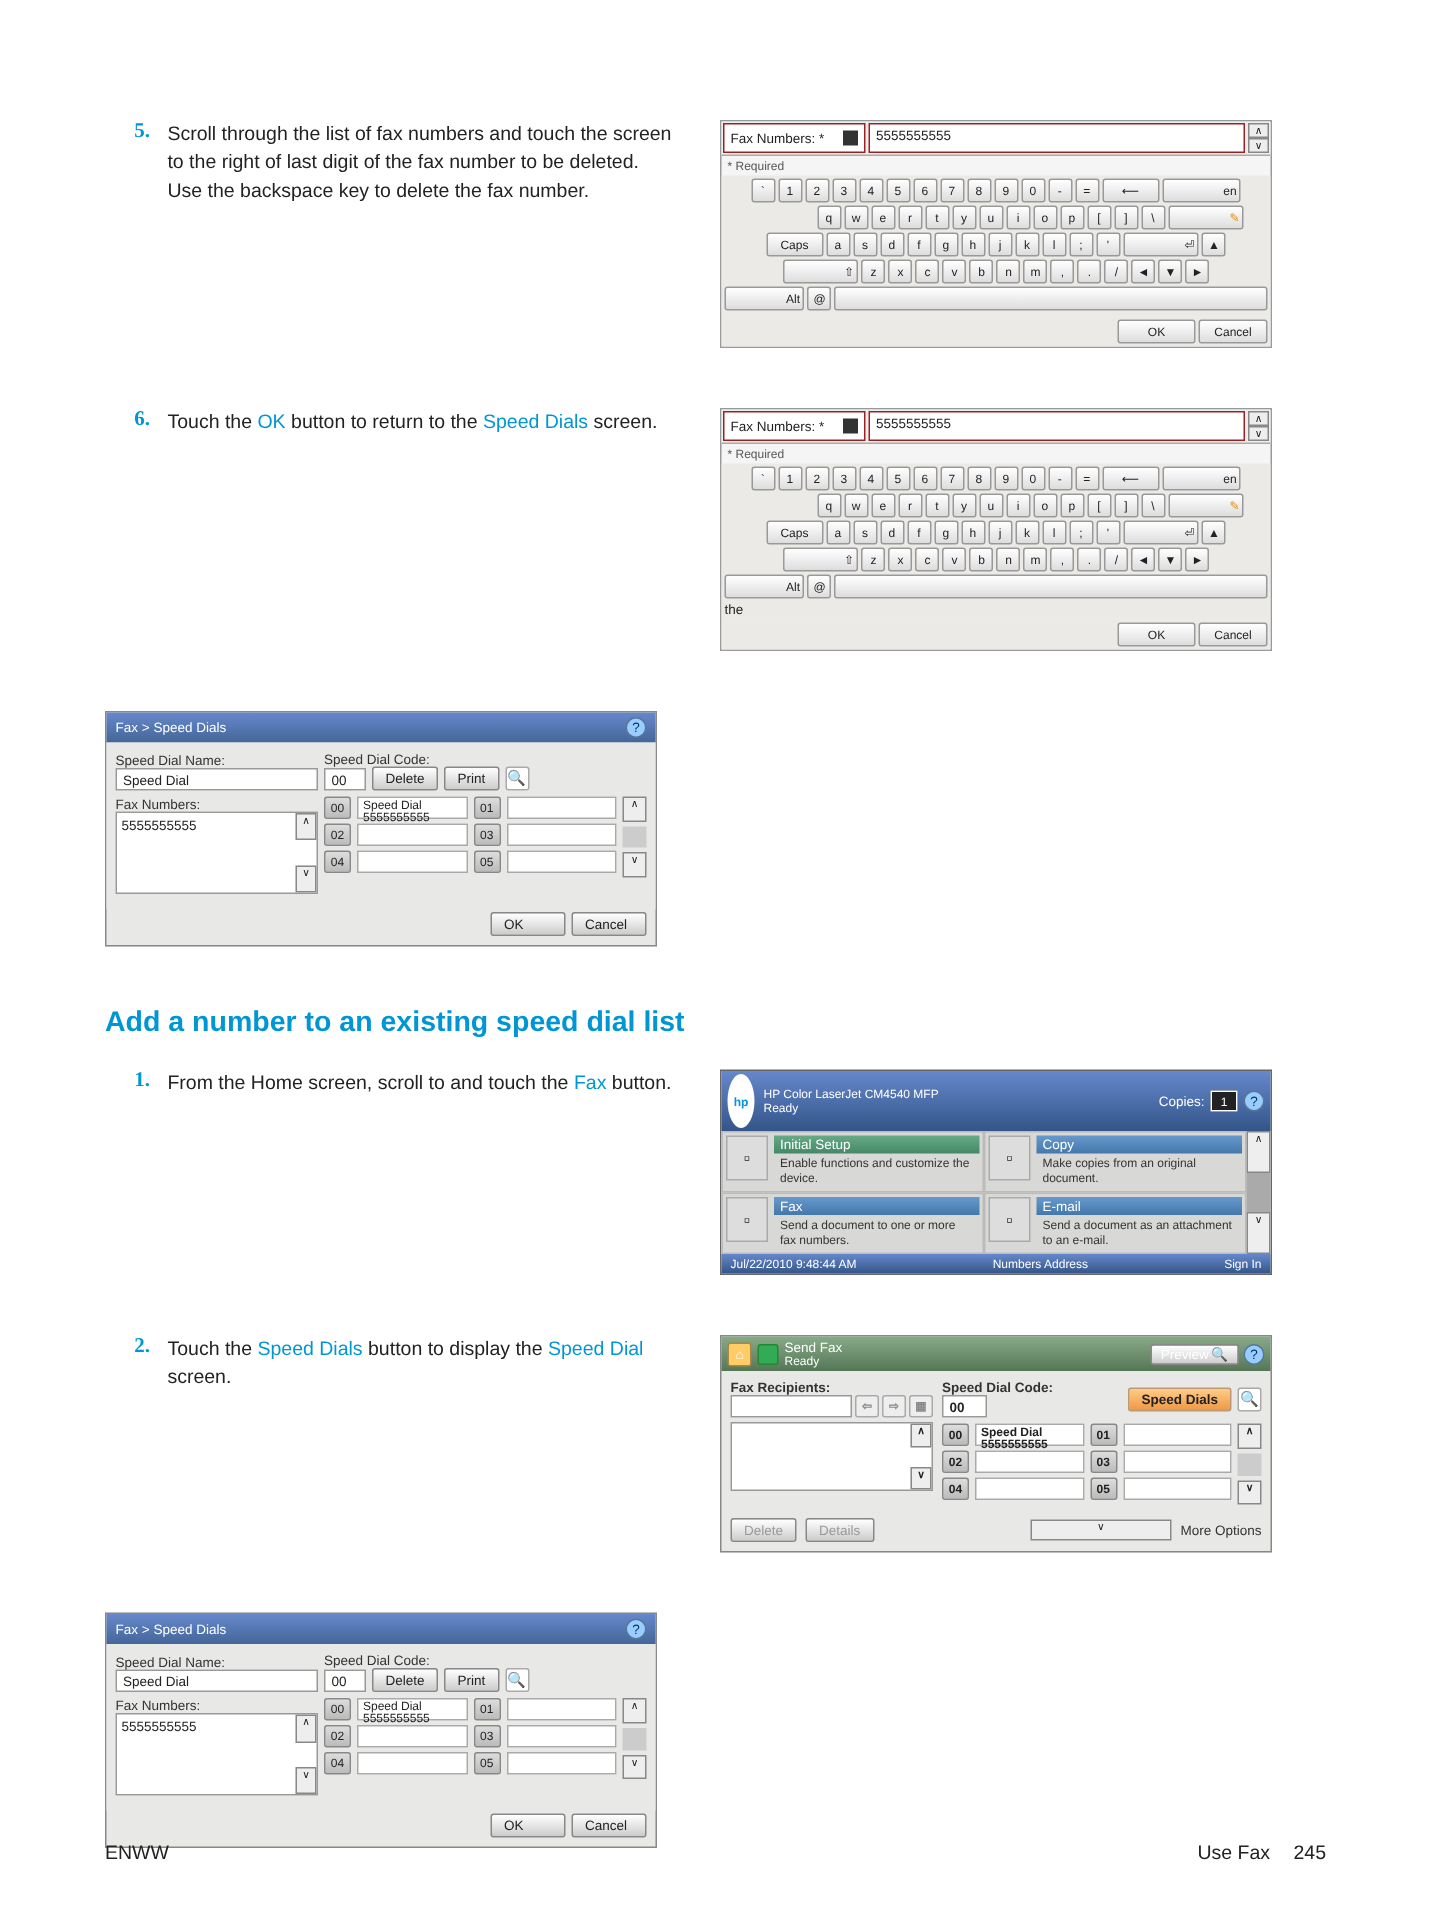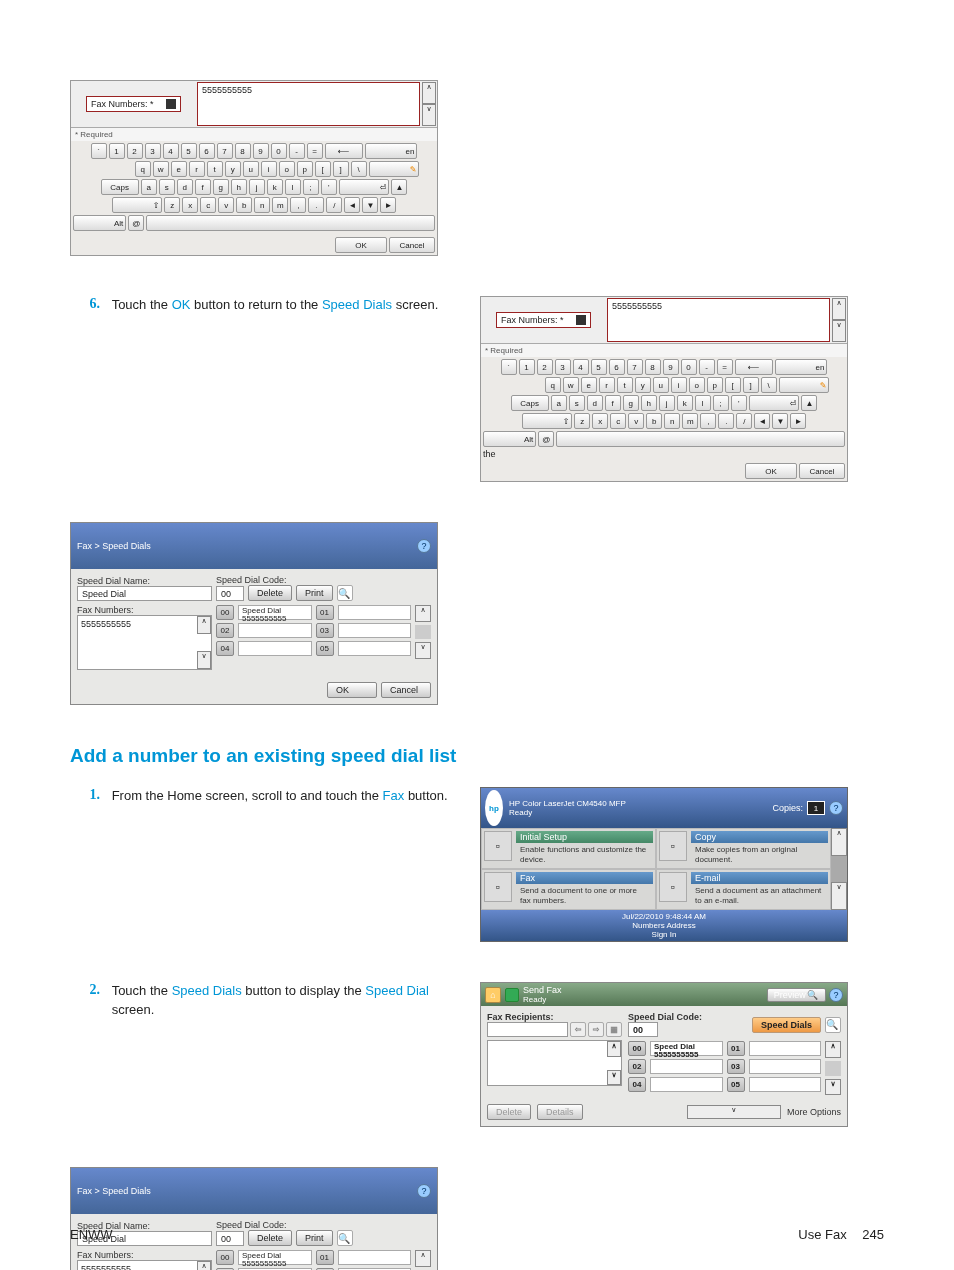--- a/index.html
+++ b/index.html
@@ -51,21 +51,21 @@
   .kbd-top {
     display: flex;
     border-bottom: 1px solid #aaa;
     background: #eee;
   }
   .kbd-label-box {
     flex: 0 0 95px;
     padding: 2px 4px;
     border: 1px solid #922;
     background: #fff;
-    margin: 15px;
+    margin: 1px;
     display: flex;
     align-items: center;
     justify-content: space-between;
   }
   .kbd-dd { width: 10px; height: 10px; background: #333; display: inline-block; }
   .kbd-value {
     flex: 1;
     padding: 2px 4px;
     background: #fff;
     border: 1px solid #922;
@@ -88,21 +88,21 @@
   .key-ok { min-width:52px; }
   .key-cancel { min-width:46px; }
   .kbd-bottom { display:flex; gap:2px; padding:2px; justify-content:flex-end; background:#eceae7;}
   
   .sd-panel {
     width: 368px;
     border:1px solid #888;
     font-size:9px;
     background:#e8e8e6;
   }
-  .sd-title { background: linear-gradient(#6688cc,#446699); color:#fff; padding:16px 6px; display:flex; justify-content:space-between; align-items:center;gap:28px; }
+  .sd-title { background: linear-gradient(#6688cc,#446699); color:#fff; padding:3px 6px; display:flex; justify-content:space-between; align-items:center;gap:28px; }
   .help-icon { width:14px;height:14px;border-radius:50%;background:#9cf;border:1px solid #579;display:flex;align-items:center;justify-content:center;font-size:9px;color:#036; }
   .sd-body { padding:6px; background:#e8e8e6; }
   .sd-row { display:flex; gap:4px; margin-bottom:4px; align-items:center; }
   .sd-lbl { font-size:9px; color:#333; }
   .sd-input { background:#fff; border:1px solid #999; padding:2px 4px; height:15px; font-size:9px; }
   .sd-btn { background:linear-gradient(#fff,#ccc); border:1px solid #888; border-radius:2px; padding:2px 8px; font-size:9px; }
   .sd-btn-orange { background:linear-gradient(#ffcc88,#ee9944); border:1px solid #b97; }
   .sd-grid { display:flex; gap:4px; }
   .sd-col { flex:1; }
   .sd-slot { display:flex; gap:4px; margin-bottom:3px; align-items:center; }
@@ -121,21 +121,21 @@
   .copies-box { width:18px;height:14px;background:#222;color:#fff;display:flex;align-items:center;justify-content:center;font-size:8px;border:1px solid #fff; }
   .home-grid { display:flex; flex-wrap:wrap; background:#d8d8d6; }
   .home-tile { width:50%; display:flex; padding:2px; border:1px solid #bbb; box-sizing:border-box; }
   .tile-icon { width:28px; height:30px; background:#ddd; border:1px solid #aaa; margin-right:4px; display:flex;align-items:center;justify-content:center;font-size:12px; }
   .tile-body { flex:1; }
   .tile-title { background:linear-gradient(#6a8,#486); color:#fff; padding:1px 4px; font-size:9px; }
   .tile-title-blue { background:linear-gradient(#69c,#47a); }
   .tile-desc { font-size:8px; color:#333; padding:2px 4px; line-height:1.2; }
   .home-scroll { width:16px; display:flex; flex-direction:column; background:#ccc; }
   .home-grid-wrap { display:flex; }
-  .home-ftr { background:linear-gradient(#6688cc,#335588); color:#fff; padding:2px 6px; display:flex; align-items:center; font-size:8px;flex-direction:column; }
+  .home-ftr { background:linear-gradient(#6688cc,#335588); color:#fff; padding:2px 6px; display:flex; align-items:center; font-size:8px; }
   .home-ftr .net { margin:0 auto; }
   
   .sf-panel { width:368px; border:1px solid #888; font-size:9px; background:#e8e8e6; }
   .sf-hdr { background:linear-gradient(#8a8,#575);color:#fff;padding:2px 4px;display:flex;align-items:center;gap:4px; }
   .sf-home { width:16px;height:16px;background:#fc6;border:1px solid #a84;border-radius:2px;display:flex;align-items:center;justify-content:center;font-size:9px; }
   .sf-body { padding:6px; display:flex; gap:6px;font-weight:bold; }
   .sf-left { width:135px; }
   .sf-input-row { display:flex; gap:2px; margin-bottom:3px; }
   .sf-mini { width:16px;height:15px;border:1px solid #aaa;background:#eee;border-radius:2px;display:flex;align-items:center;justify-content:center;font-size:8px;color:#888; }
   .sf-listbox { height:46px;background:#fff;border:1px solid #999;position:relative; }
@@ -145,20 +145,24 @@
   .footer {
     position:absolute; bottom:28px; left:70px; right:70px;
     display:flex; justify-content:space-between; font-size:13px;
   }
   .page-num { margin-left:12px; }
 </style>
 </head>
 <body>
 
 <div class="row">
+  <div class="left-col">
+    <span class="step-num">5.</span>
+    <span class="step-text">Scroll through the list of fax numbers and touch the screen to the right of last digit of the fax number to be deleted. Use the backspace key to delete the fax number.</span>
+  </div>
   <div class="right-col">
     <div class="kbd-panel">
       <div class="kbd-top">
         <div class="kbd-label-box">
           <span>Fax Numbers: *</span>
           <span class="kbd-dd"></span>
         </div>
         <div class="kbd-value">5555555555</div>
         <div class="kbd-scroll">
           <div class="scroll-btn">∧</div>

